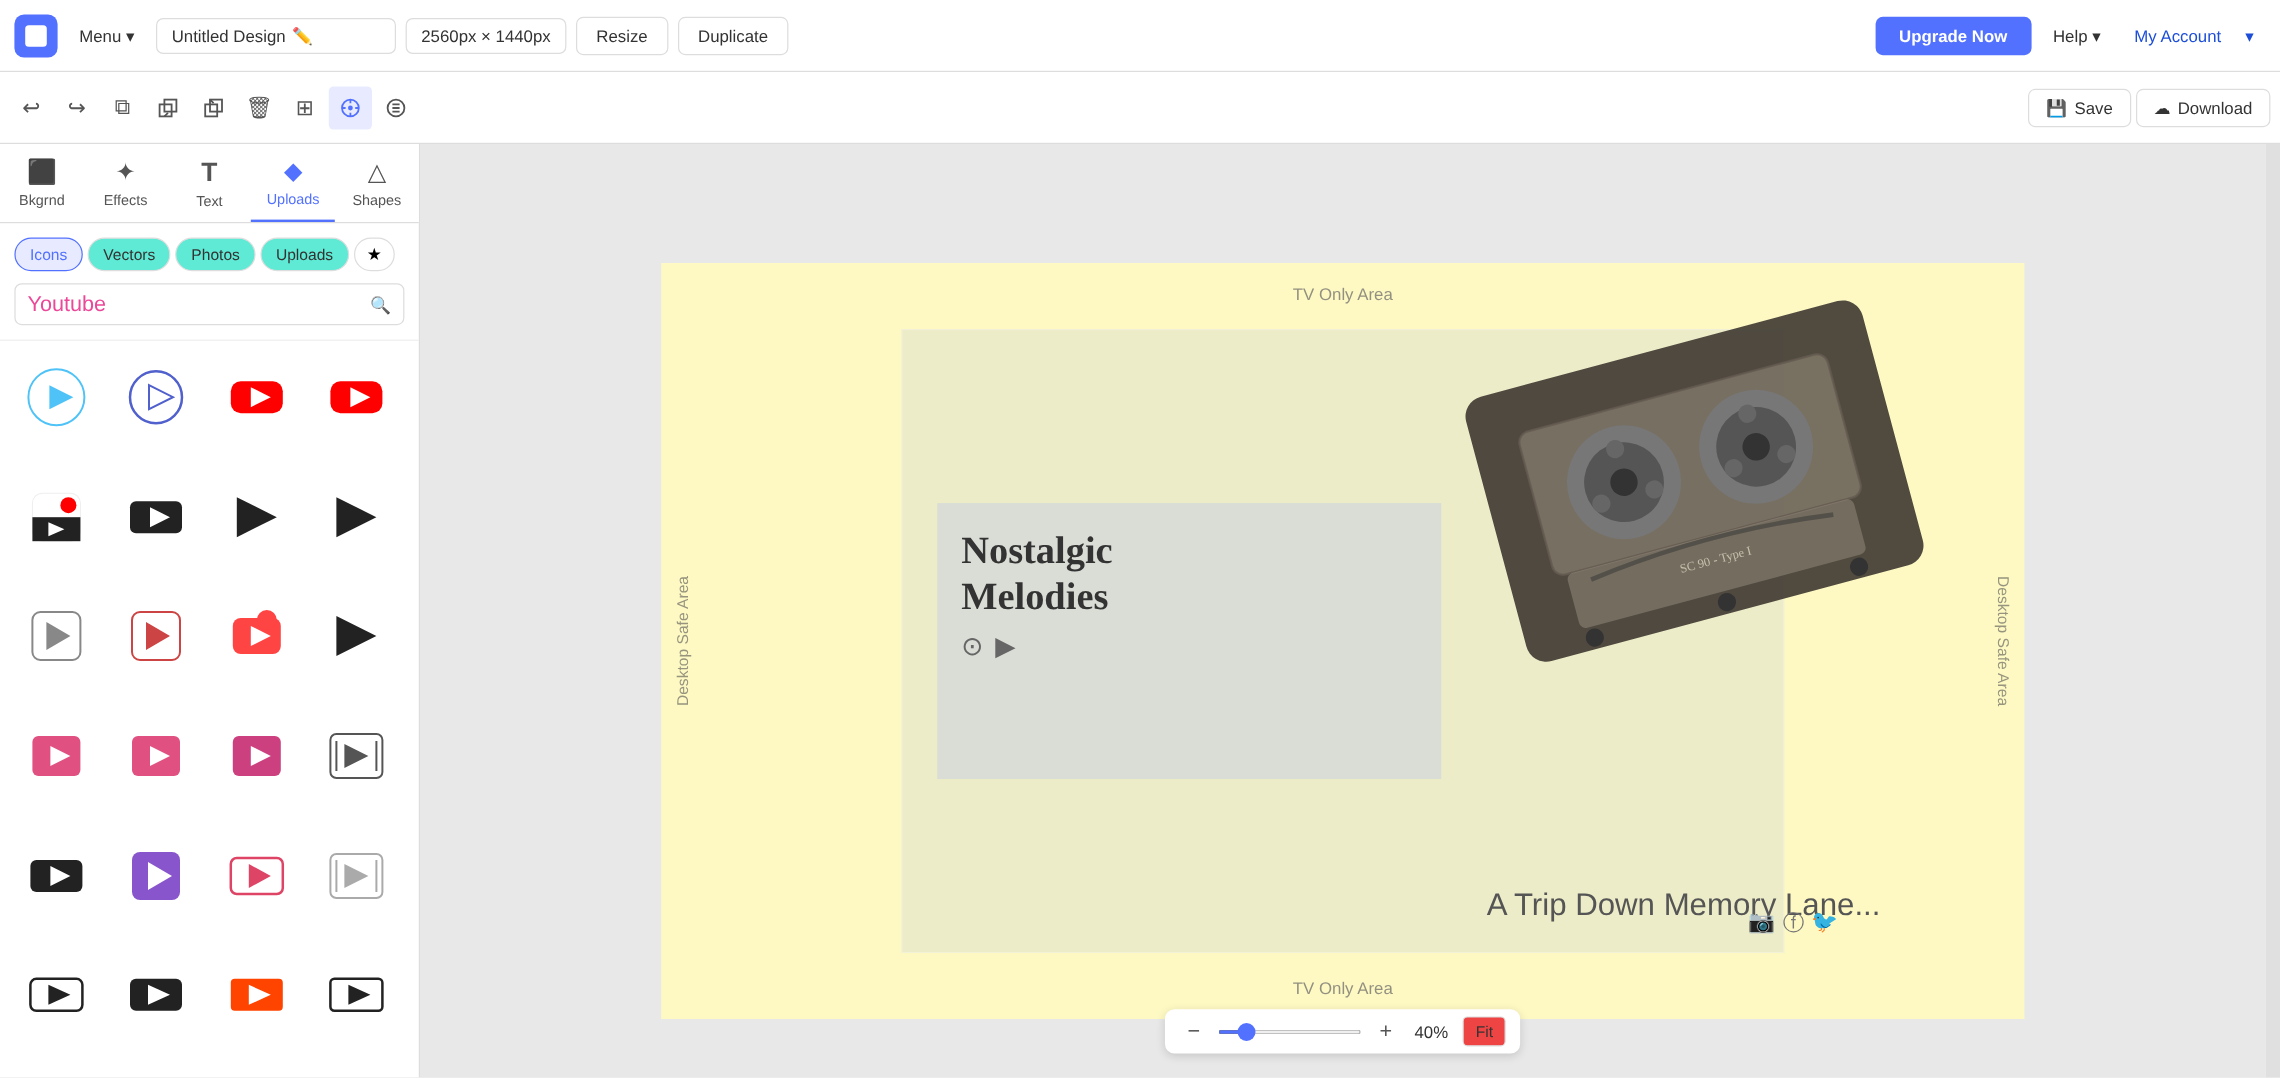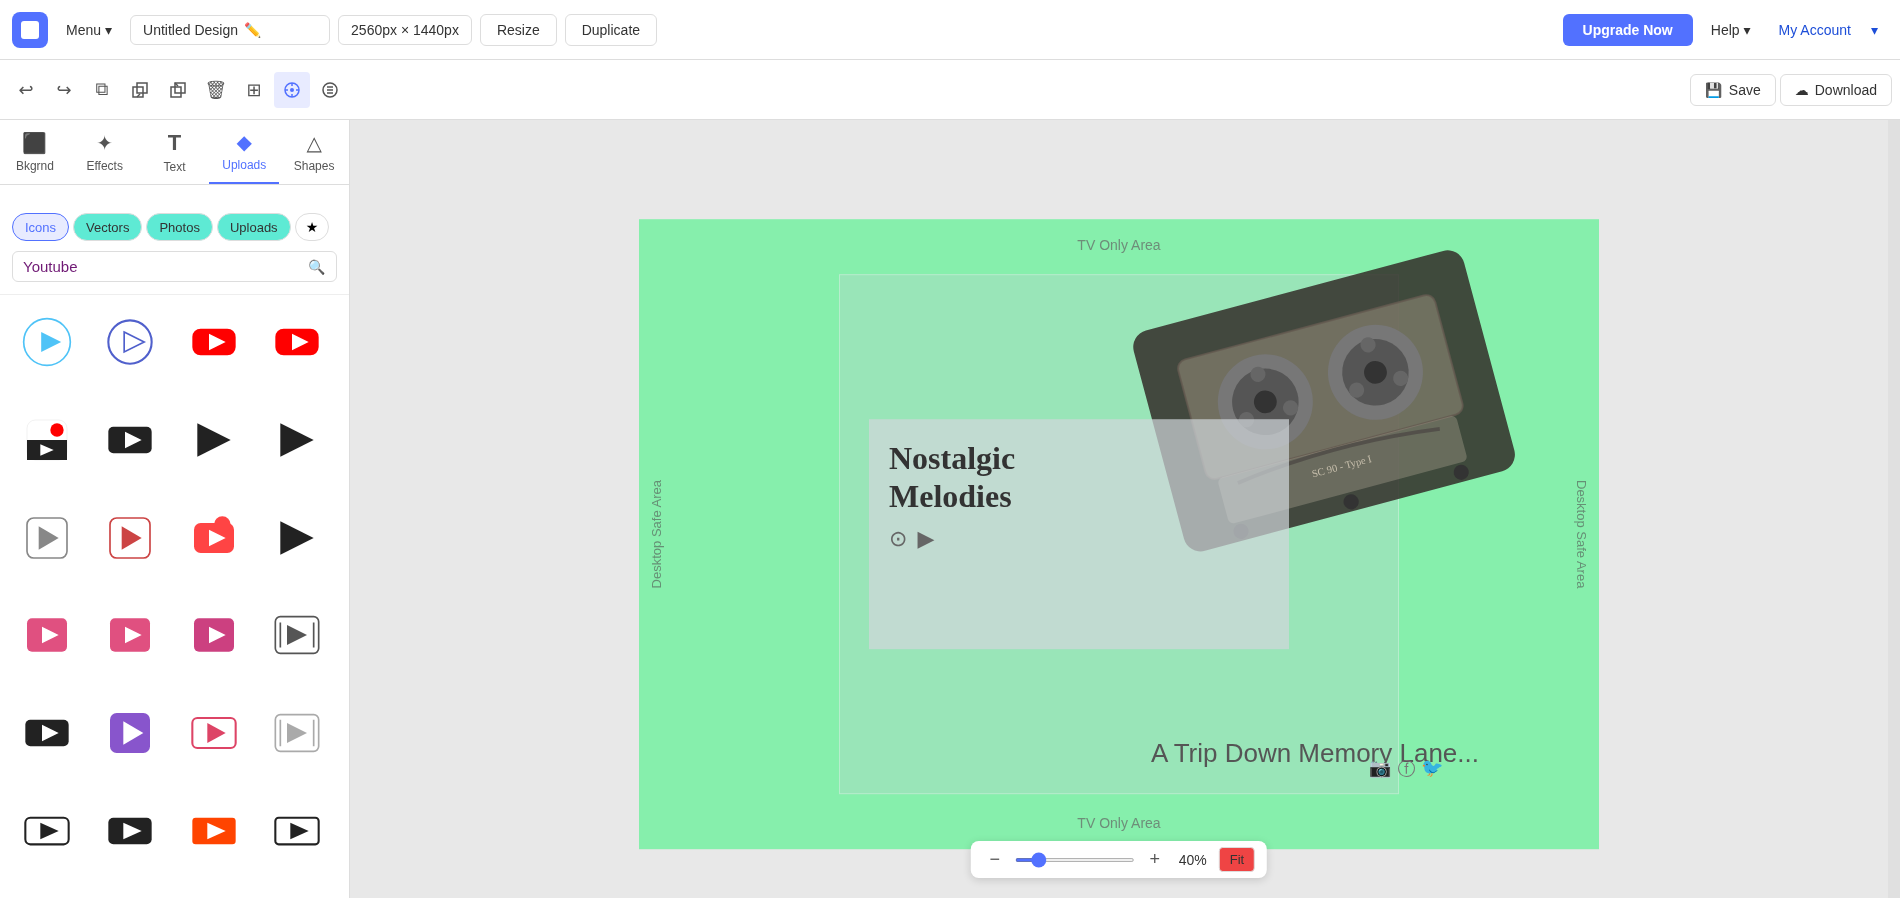--- a/index.html
+++ b/index.html
@@ -103,37 +103,37 @@
       gap: 4px;
     }
     .side-tab.active { color: #5271ff; border-bottom: 2px solid #5271ff; }
     .side-tab-icon { font-size: 20px; }
 
     
     #search-area {
       padding: 12px; border-bottom: 1px solid #eee;
     }
     #category-tabs {
-      display: flex; gap: 4px; margin-bottom: 10px; margin-top: 16px;
+      display: flex; gap: 4px; margin-bottom: 10px;
     }
     .cat-tab {
       padding: 5px 12px; border-radius: 20px; border: 1px solid #ddd;
       background: #5eead4; cursor: pointer; font-size: 13px; color: #333;
     }
     .cat-tab.active { background: #e8ebff; border-color: #5271ff; color: #5271ff; }
     .cat-tab-star {
       padding: 5px 10px; border: 1px solid #ddd; border-radius: 20px;
       background: #fff; cursor: pointer; font-size: 14px;
     }
     #search-box {
       display: flex; align-items: center;
       border: 1px solid #ddd; border-radius: 6px; padding: 6px 10px;
     }
     #search-input {
-      flex: 1; border: none; outline: none; font-size: 15px; color: #701a75;
+      flex: 1; border: none; outline: none; font-size: 18px; color: #ec4899;
     }
     #search-icon { color: #999; font-size: 14px; cursor: pointer; }
 
     
     #icon-grid {
       display: grid; grid-template-columns: repeat(4, 1fr);
       gap: 8px; padding: 12px; overflow-y: auto;
       flex: 1;
     }
     .icon-item {
@@ -144,22 +144,22 @@
     .icon-item svg { width: 50px; height: 50px; }
 
     
     #canvas-area {
       flex: 1; background: #e8e8e8; position: relative; overflow: hidden;
     }
     #canvas-wrapper {
       position: absolute; top: 50%; left: 50%; transform: translate(-50%, -46%);
     }
     #canvas {
-      background: #86efac; position: relative;
-      width: 960px; height: 630px;
+      background: #fef9c3; position: relative;
+      width: 1136px; height: 630px;
     }
     .area-label {
       position: absolute; color: rgba(100,100,100,0.7);
       font-size: 14px; pointer-events: none;
     }
     #tv-only-top { top: 18px; left: 50%; transform: translateX(-50%); }
     #tv-only-bottom { bottom: 18px; left: 50%; transform: translateX(-50%); }
 
     #safe-area-box {
       position: absolute; top: 55px; left: 200px; right: 200px; bottom: 55px;

